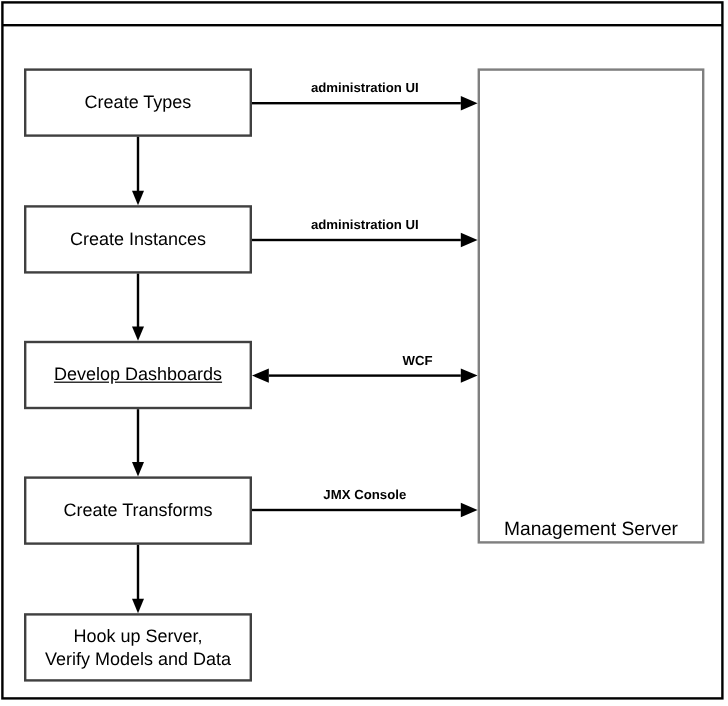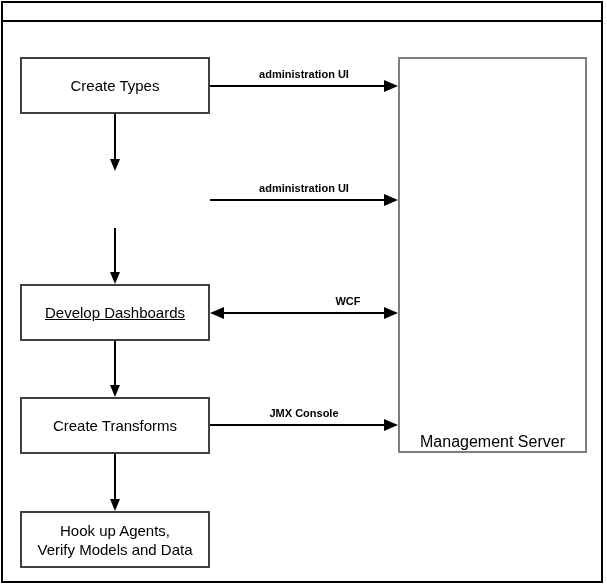--- a/index.html
+++ b/index.html
@@ -138,28 +138,31 @@
 
 <div class="page">
 
   <div class="frame"></div>
 
   <div class="title-sep"></div>
 
   <div class="step step-1">
     <span>Create Types</span>
   </div>
+  <div class="step step-2">
+    <span>Create Instances</span>
+  </div>
   <div class="step step-3">
     <span>Develop Dashboards</span>
   </div>
   <div class="step step-4">
     <span>Create Transforms</span>
   </div>
   <div class="step step-5">
-    <span>Hook up Agents,
+    <span>Hook up Server,
 Verify Models and Data</span>
   </div>
 
   <div class="server">
     <span>Management Server</span>
   </div>
 
   <div class="vline v1-line"></div>
   <div class="vhead v1-head"></div>
   <div class="vline v2-line"></div>

